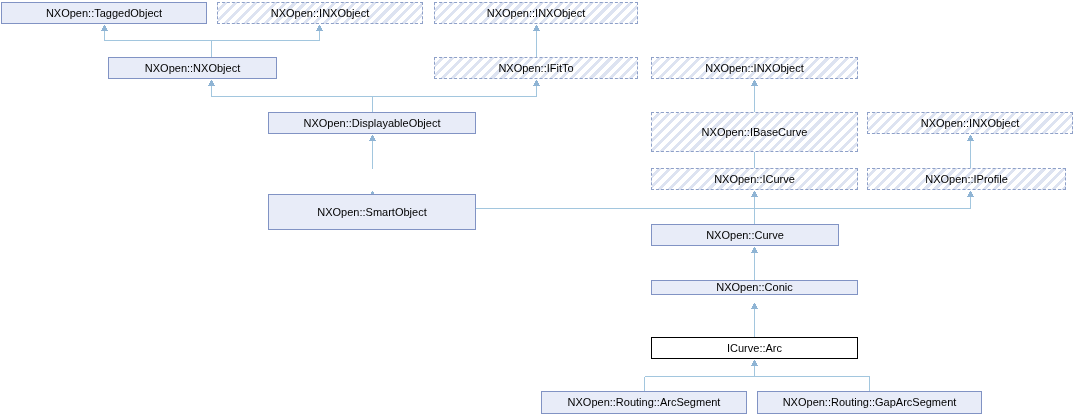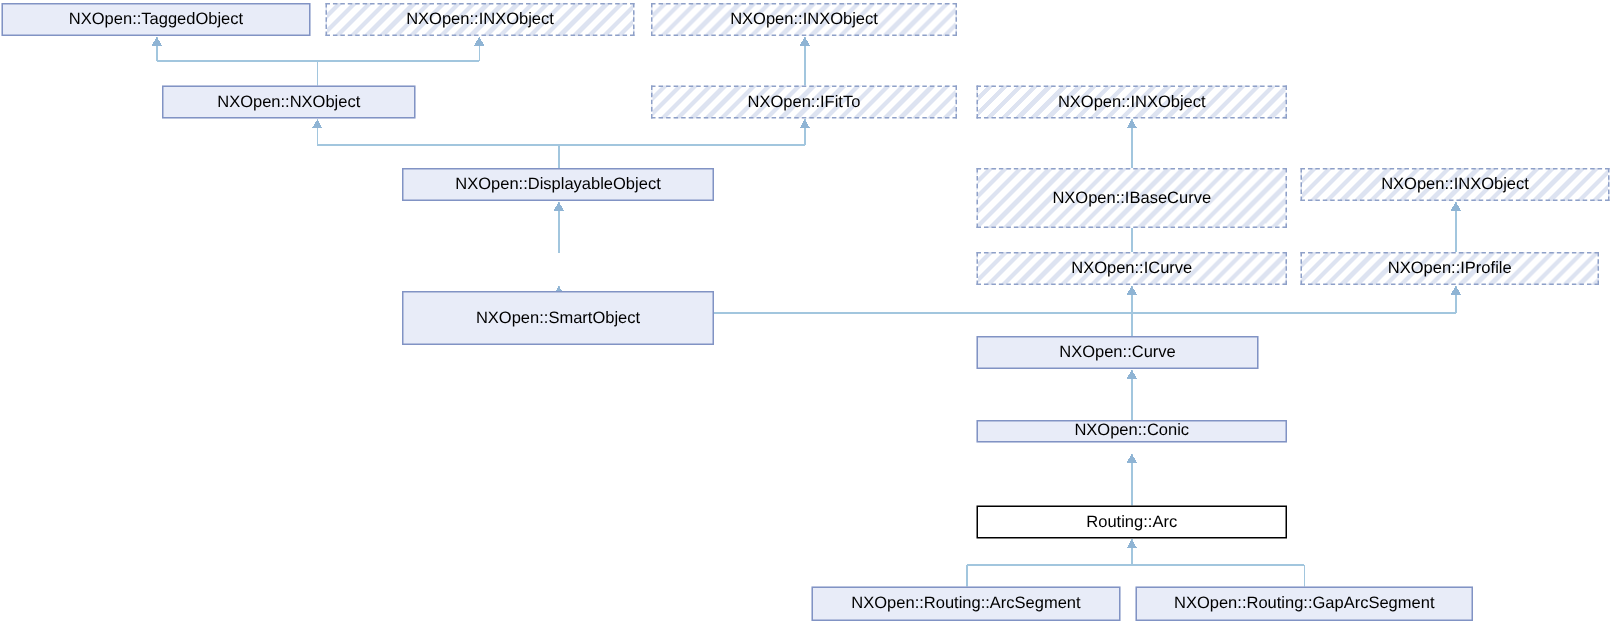--- a/index.html
+++ b/index.html
@@ -131,21 +131,21 @@
       <div class="node interface" style="left: 867px; top: 168px; width: 199px; height: 22px;">
         <span class="lbl">NXOpen::IProfile</span>
       </div>
       <div class="node solid" style="left: 651px; top: 224px; width: 188px; height: 22px;">
         <span class="lbl">NXOpen::Curve</span>
       </div>
       <div class="node solid" style="left: 651px; top: 280px; width: 207px; height: 15px;">
         <span class="lbl">NXOpen::Conic</span>
       </div>
       <div class="node main" style="left: 651px; top: 337px; width: 207px; height: 22px;">
-        <span class="lbl">Routing::Arc</span>
+        <span class="lbl">ICurve::Arc</span>
       </div>
       <div class="node solid" style="left: 541px; top: 391px; width: 206px; height: 23px;">
         <span class="lbl">NXOpen::Routing::ArcSegment</span>
       </div>
       <div class="node solid" style="left: 757px; top: 391px; width: 225px; height: 23px;">
         <span class="lbl">NXOpen::Routing::GapArcSegment</span>
       </div>
     </div>
 </div>
 

